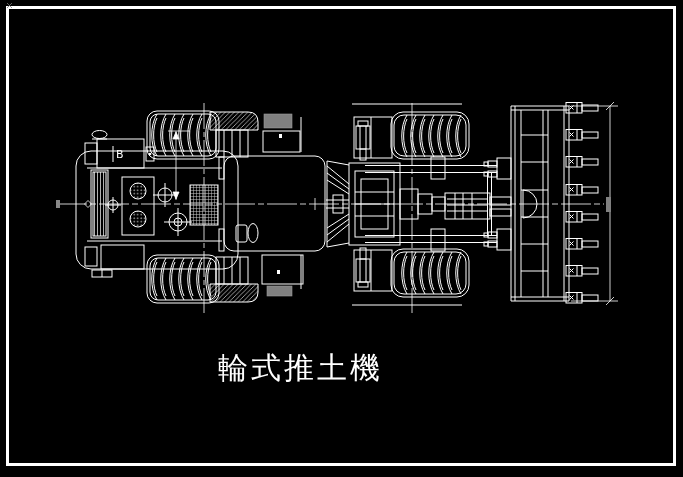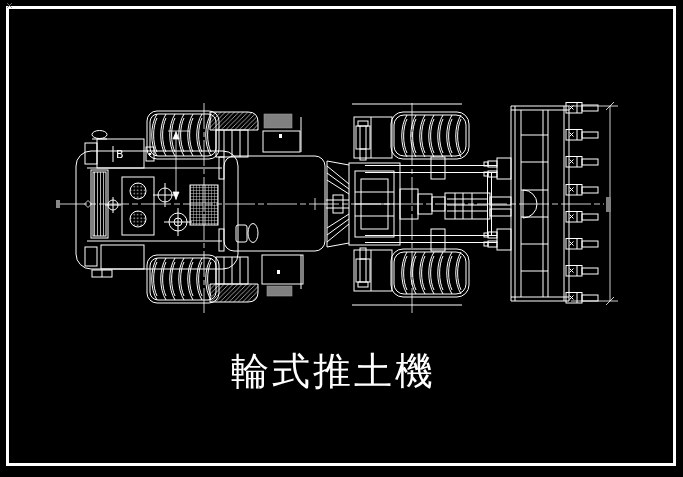--- a/index.html
+++ b/index.html
@@ -1,22 +1,22 @@
 <!DOCTYPE html>
 <html><head>
 <meta charset="utf-8">
 <style>
   html,body{margin:0;padding:0;background:#000;}
   body{width:683px;height:477px;position:relative;overflow:hidden;
        font-family:"DejaVu Sans",sans-serif;}
   svg{position:absolute;left:0;top:0;display:block;}
   .lbl{fill:#ffffff;stroke:none;font:11px "DejaVu Sans","Liberation Sans",sans-serif;}
   #title{
-    position:absolute;left:231px;top:351px;
-    color:#ffffff;font-size:38px;line-height:1.1;letter-spacing:3px;
+    position:absolute;left:218px;top:351px;
+    color:#ffffff;font-size:30px;line-height:1.1;letter-spacing:3px;
     font-family:"DejaVu Serif","Liberation Serif",serif;
     white-space:nowrap;font-weight:400;
   }
 </style>
 </head>
 <body>
 
 <svg viewBox="0 0 683 477" width="683" height="477">
   <defs>
     <pattern id="dots" width="3.5" height="3.5" patternUnits="userSpaceOnUse">

